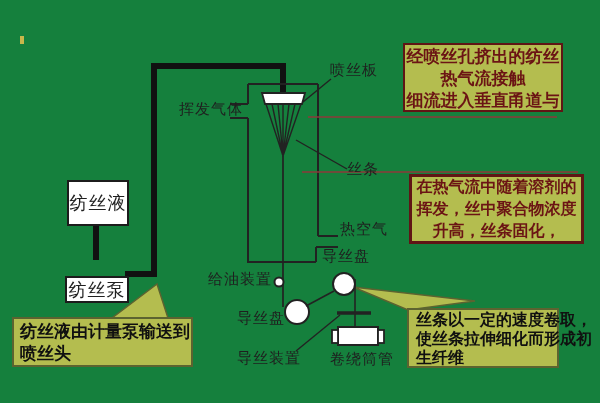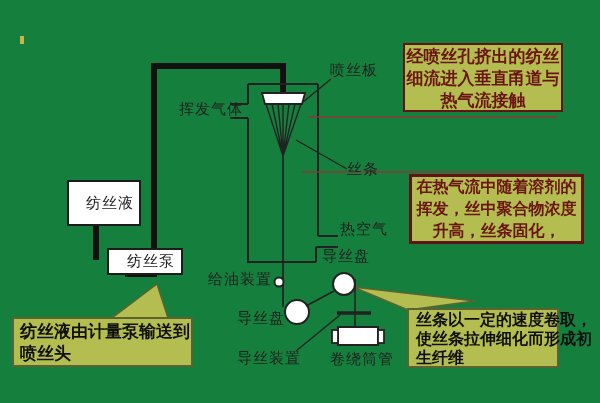--- a/index.html
+++ b/index.html
@@ -10,21 +10,21 @@
     color:#1c1c1c;
   }
   #diagram-svg{position:absolute;left:0;top:0;}
   .lbl{
     position:absolute;font-size:15px;line-height:17px;color:#1f1f1f;
     white-space:nowrap;letter-spacing:1px;
   }
   .node-box{
     position:absolute;border:2px solid #1c1c1c;background:#ffffff;
     display:flex;align-items:center;justify-content:center;
-    font-size:15px;letter-spacing:1px;color:#1f1f1f;padding-left:12px;
+    font-size:18px;letter-spacing:1px;color:#1f1f1f;
   }
   .callout{
     position:absolute;background:#b4bd4f;box-sizing:border-box;
     display:flex;flex-direction:column;justify-content:center;
   }
   .callout div{white-space:nowrap;}
   .co-red{border:3px solid #5f1515;color:#6b1414;font-weight:bold;text-align:center;}
   .co-olive{border:2px solid #5c6330;color:#101010;font-weight:bold;text-align:left;}
   #callout-top-right{left:403px;top:43px;width:160px;height:69px;font-size:17px;line-height:22px;border-width:2px;}
   #callout-middle-right{left:409px;top:174px;width:175px;height:70px;font-size:16px;line-height:22px;}
@@ -33,21 +33,21 @@
   #label-spinneret-plate{left:330px;top:62px;}
   #label-volatile-gas{left:166px;top:101px;margin-left:13px;}
   #label-filament{left:347px;top:161px;}
   #label-hot-air{left:340px;top:221px;}
   #label-godet-top{left:322px;top:248px;}
   #label-oiling-device{left:208px;top:271px;}
   #label-godet-bottom{left:237px;top:310px;}
   #label-guide-device{left:237px;top:350px;text-align:center;}
   #label-winding-bobbin{left:330px;top:351px;}
   #box-spinning-solution{left:67px;top:180px;width:58px;height:42px;}
-  #box-spinning-pump{left:65px;top:248px;width:60px;height:23px;margin-left:42px;}
+  #box-spinning-pump{left:65px;top:276px;width:60px;height:23px;}
   #corner-mark{position:absolute;left:20px;top:36px;width:4px;height:8px;background:#e6c14d;opacity:.85;}
 </style>
 </head>
 <body>
 
 <div id="stage">
 
   <svg id="diagram-svg" width="600" height="403" viewBox="0 0 600 403">
 
     <polygon points="157,284 112,318 168,318" fill="#b4bd4f" stroke="#5c6330" stroke-width="1.5"></polygon>
@@ -98,22 +98,22 @@
 
   <div class="node-box" id="box-spinning-solution">
     <span>纺丝液</span>
   </div>
   <div class="node-box" id="box-spinning-pump">
     <span>纺丝泵</span>
   </div>
 
   <div class="callout co-red" id="callout-top-right">
     <div>经喷丝孔挤出的纺丝</div>
+    <div>热气流接触</div>
     <div>细流进入垂直甬道与</div>
-    <div>热气流接触</div>
   </div>
   <div class="callout co-red" id="callout-middle-right">
     <div>在热气流中随着溶剂的</div>
     <div>挥发，丝中聚合物浓度</div>
     <div>升高，丝条固化，</div>
   </div>
   <div class="callout co-olive" id="callout-bottom-right">
     <div>丝条以一定的速度卷取，</div>
     <div>使丝条拉伸细化而形成初</div>
     <div>生纤维</div>

